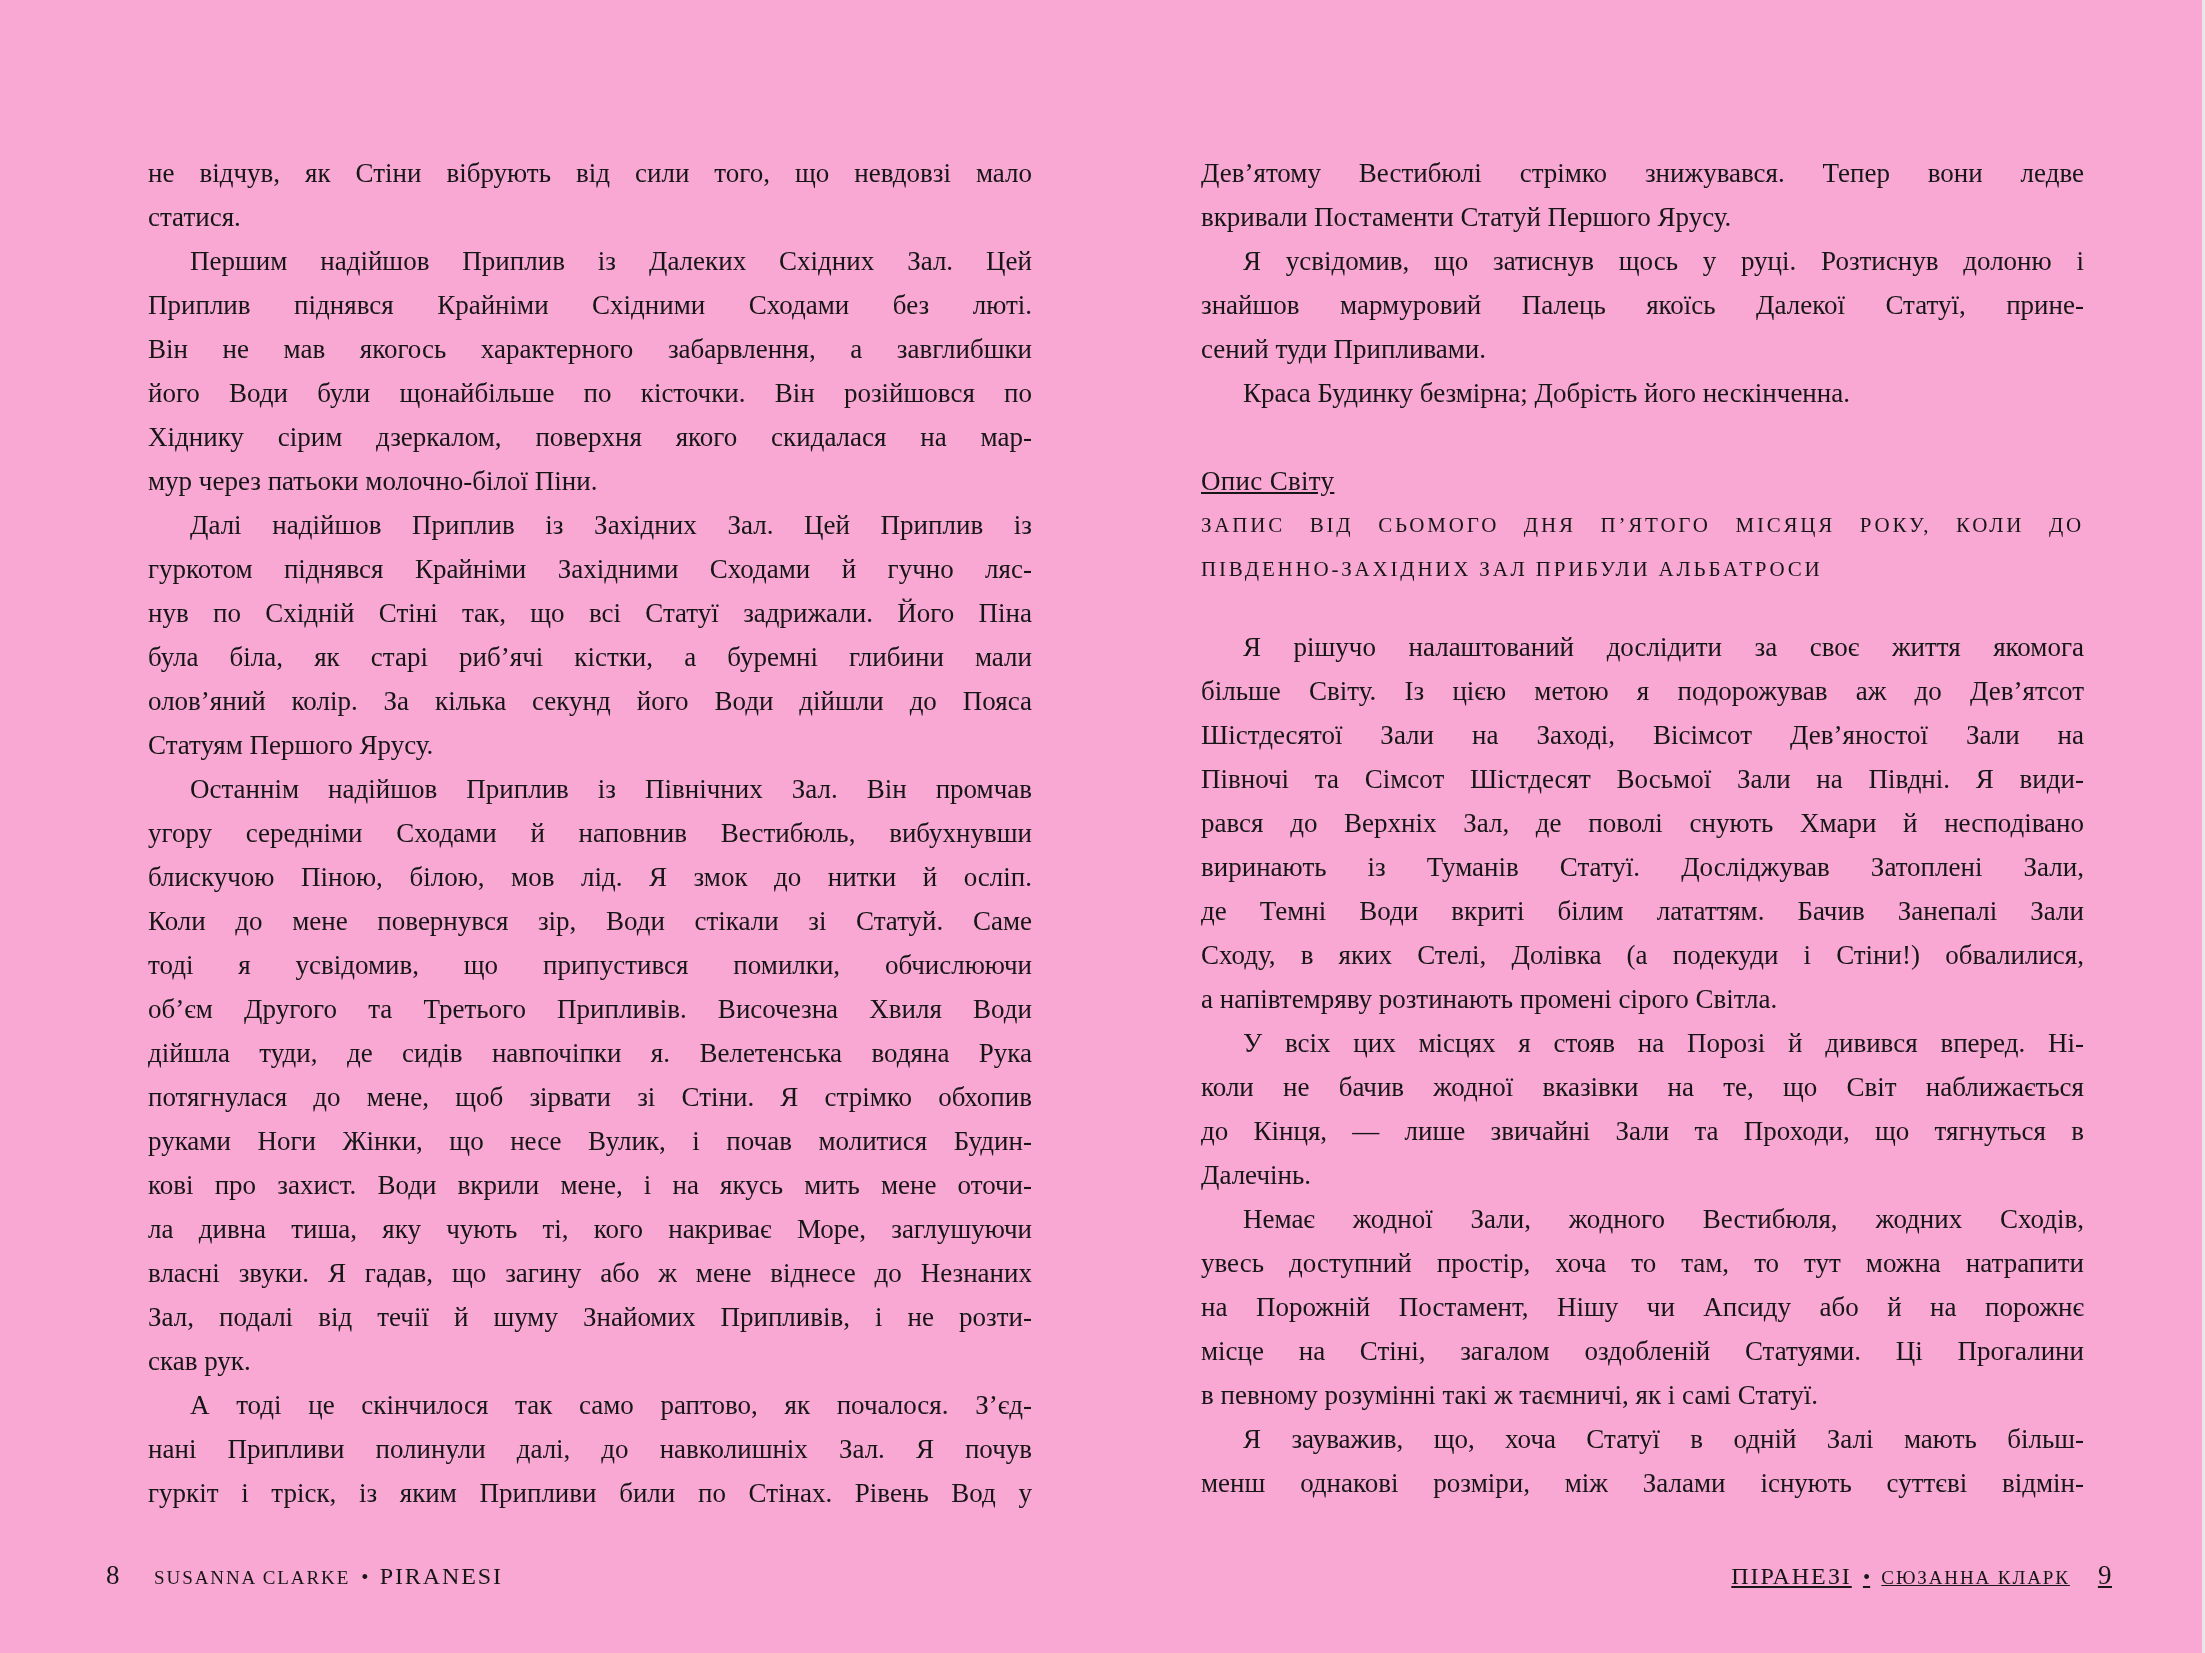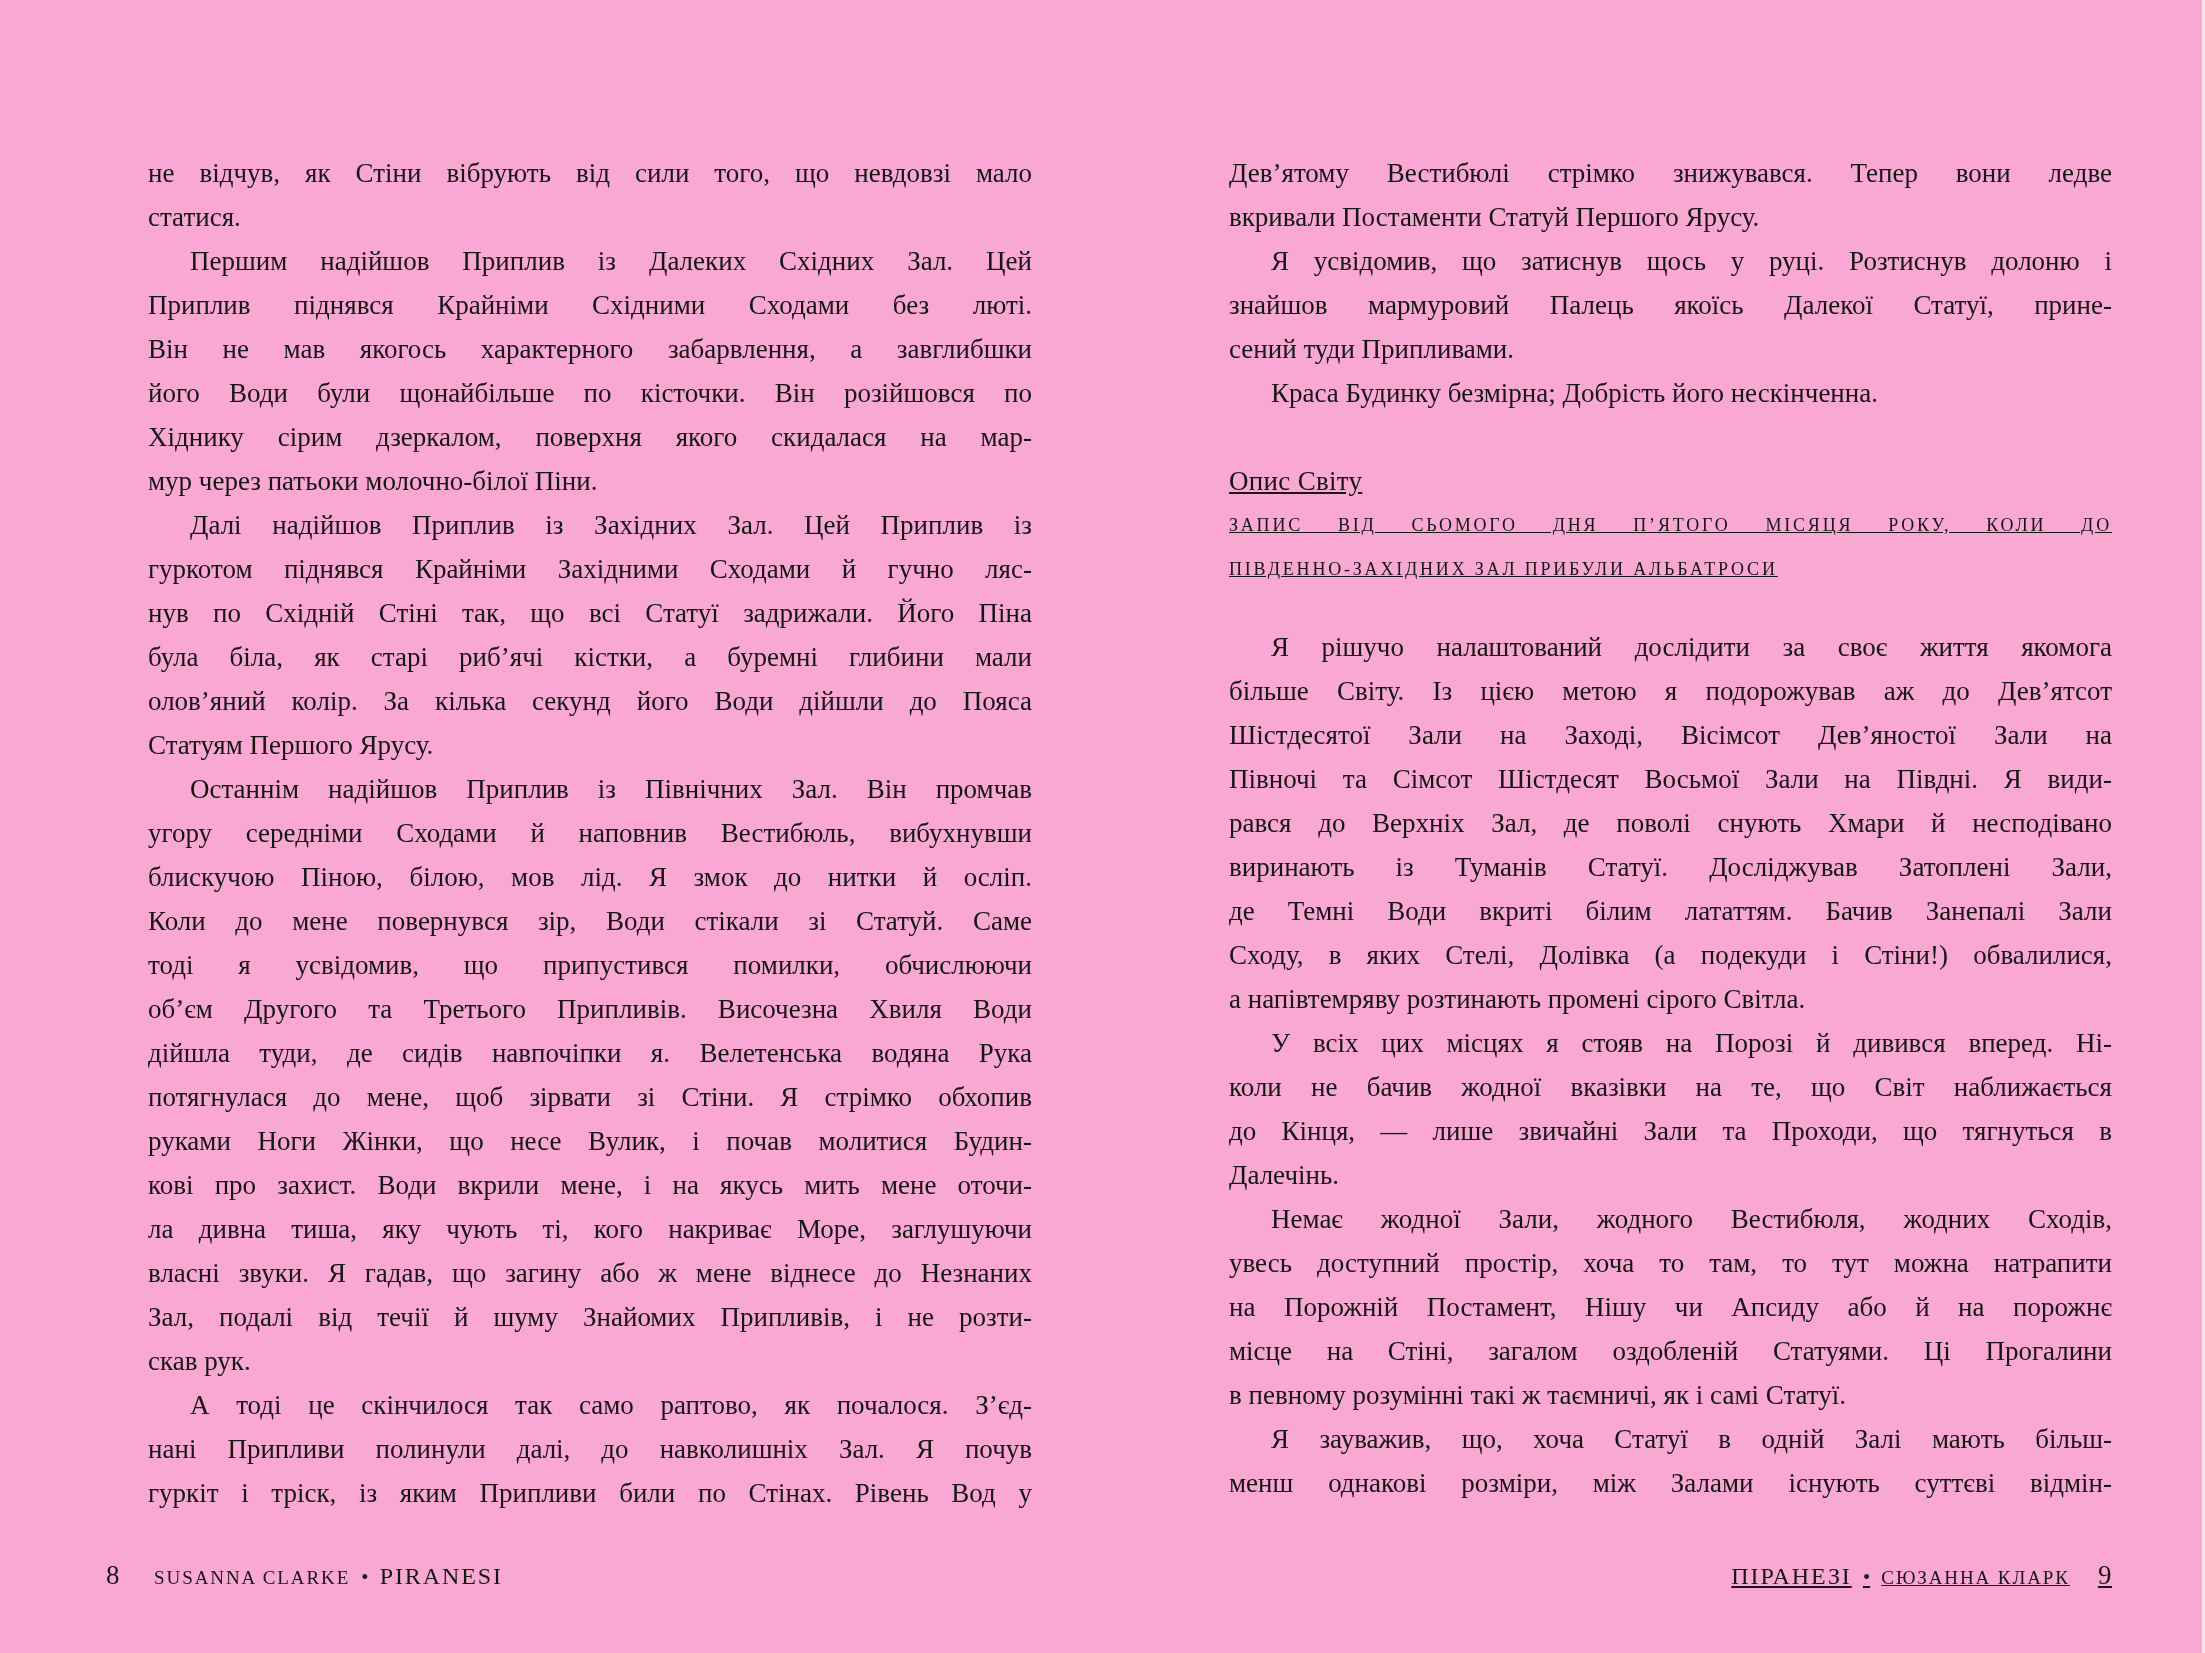--- a/index.html
+++ b/index.html
@@ -12,38 +12,37 @@
     font-family:"Liberation Serif","DejaVu Serif",serif;
     color:#161616;
   }
   .page-text{
     position:absolute;
     top:151px;
     font-size:27px;
     line-height:44px;
   }
   .page-text.left-col{left:148px;width:884px;}
-  .page-text.right-col{left:1229px;width:883px;}
+  .page-text.right-col{left:1201px;width:883px;}
   .line{
     height:44px;
     text-align:justify;
     text-align-last:justify;
     -moz-text-align-last:justify;
     white-space:normal;
   }
   .line.para-end{
     text-align-last:left;
     -moz-text-align-last:left;
   }
   .line.indent{text-indent:42px;}
   .line.heading{letter-spacing:0.3px;}
   .line.caps{
-    font-size:18px;
+    font-size:21px;
     letter-spacing:2.8px;
-    text-decoration:underline;
   }
   .running-footer{
     position:absolute;
     top:1560px;
     display:flex;
     align-items:baseline;
   }
   .running-footer.footer-left{left:106px;}
   .running-footer.footer-right{left:1229px;width:883px;justify-content:flex-end;text-decoration:underline;}
   .footer-pagenum{font-size:27px;letter-spacing:0.6px;}

